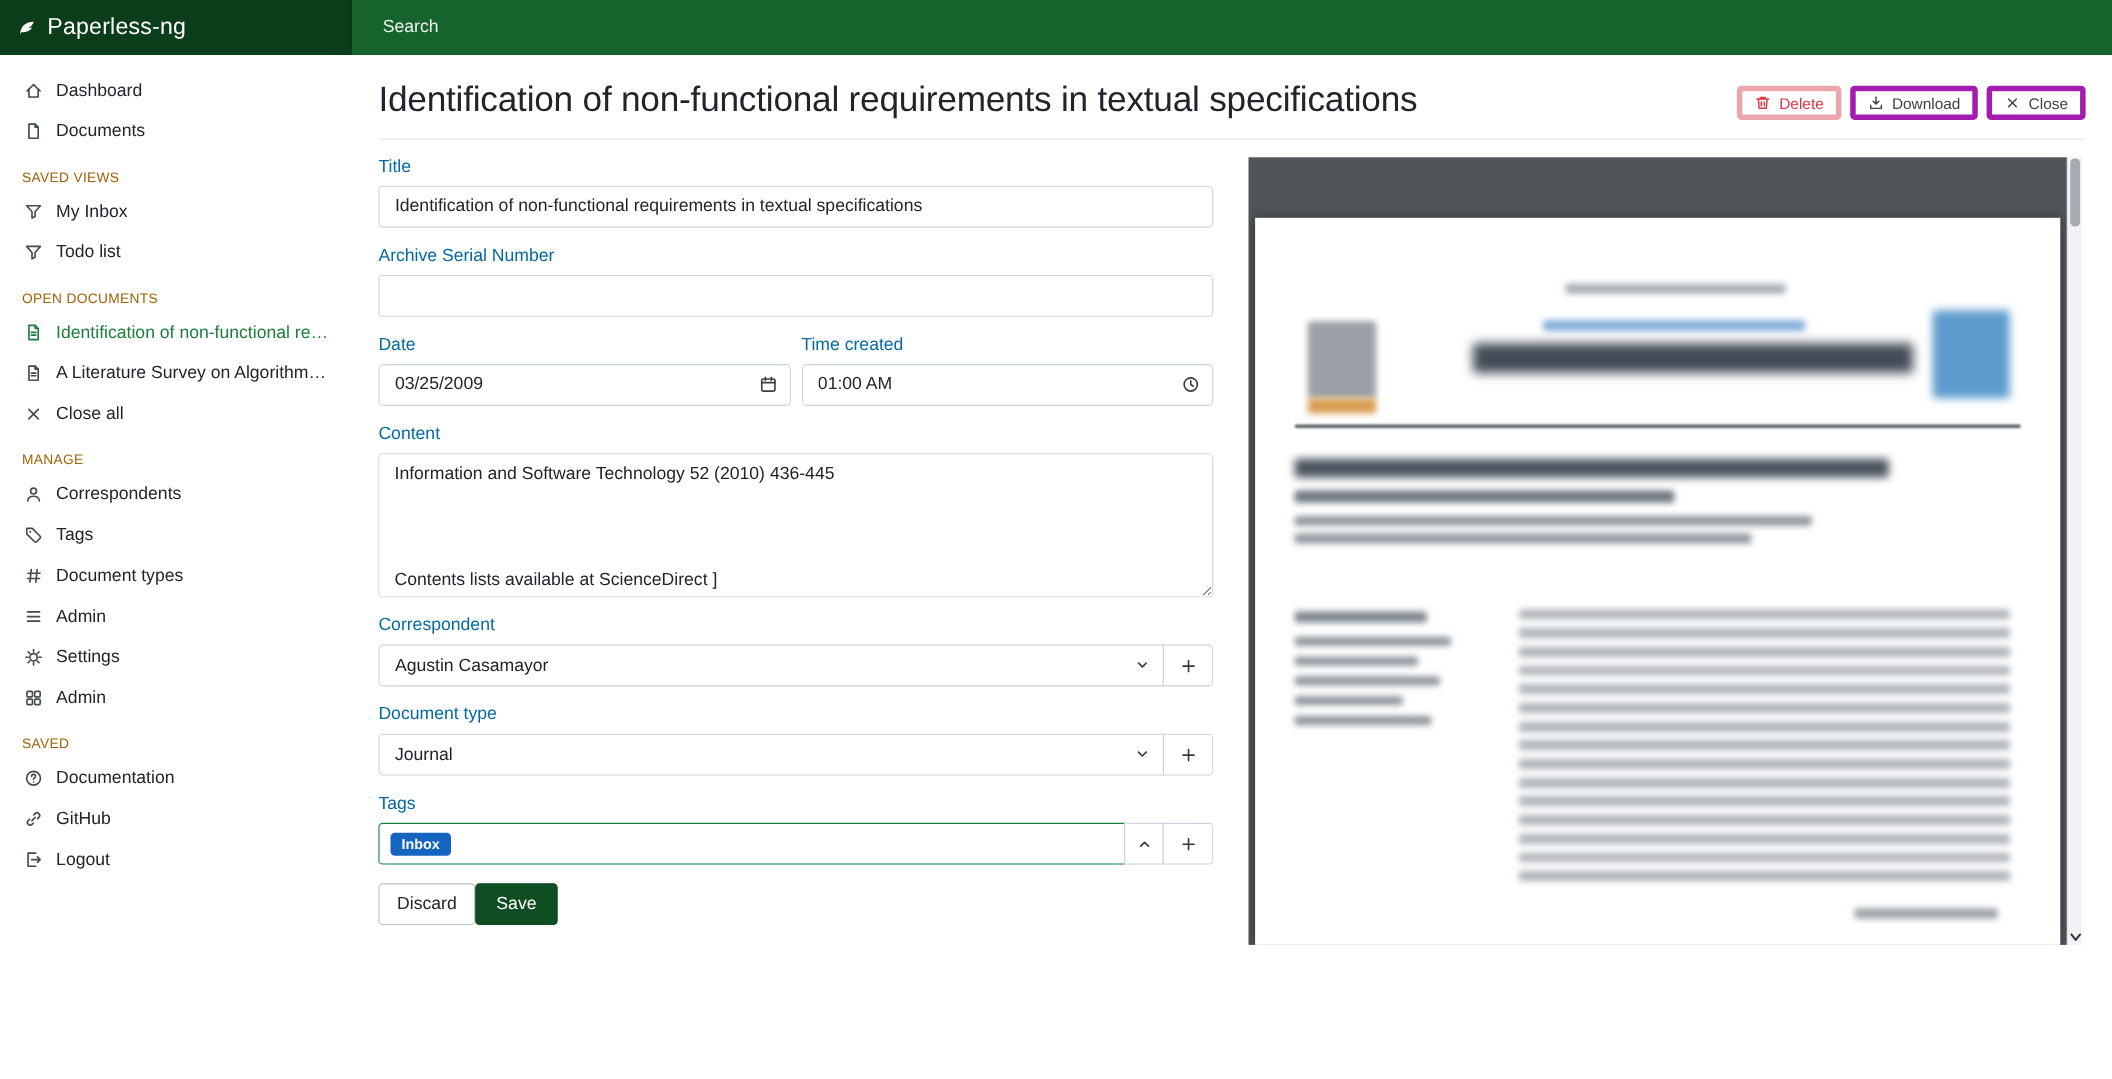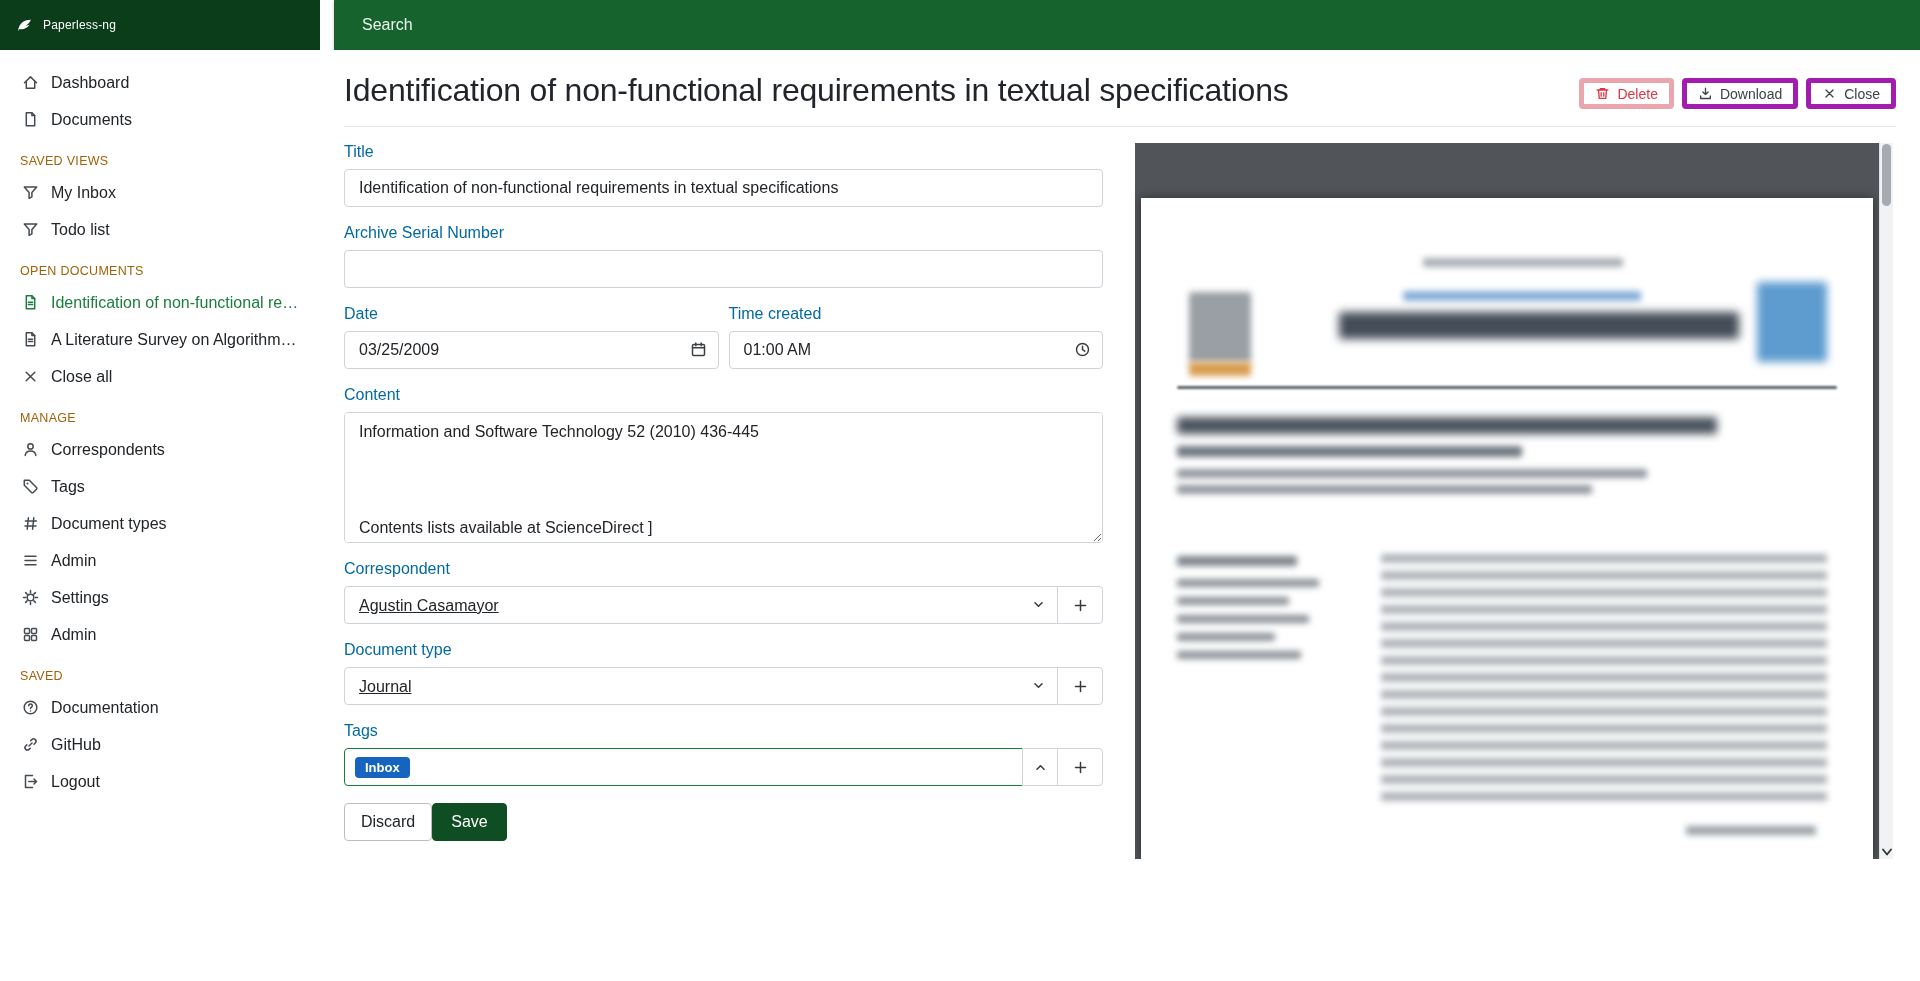--- a/index.html
+++ b/index.html
@@ -10,23 +10,23 @@
   }
   .ic { width:17px; height:17px; flex:none; display:block; }
   .ic.sm { width:15px; height:15px; }
 
   
   .brand {
     position:absolute; left:0; top:0; width:320px; height:50px; box-sizing:border-box;
     background:var(--brand-green,#0c3d1b); color:#fff;
     display:flex; align-items:center; gap:10px; padding-left:16px; cursor:pointer;
   }
-  .brand-name { font-size:12px; letter-spacing:.2px; }
+  .brand-name { font-size:21px; letter-spacing:.2px; }
   .navbar {
-    position:absolute; left:334px; top:0; right:0; height:50px; box-sizing:border-box;
+    position:absolute; left:320px; top:0; right:0; height:50px; box-sizing:border-box;
     background:var(--navbar-green,#17632e);
     display:flex; align-items:center; padding-left:26px;
     box-shadow:0 1px 3px rgba(0,0,0,.25);
   }
   .search-input {
     background:transparent; border:none; outline:none; color:#fff;
     font-size:16px; width:55%; font-family:inherit;
   }
   .search-input::placeholder { color:rgba(255,255,255,.92); opacity:1; }
 
@@ -75,21 +75,21 @@
   }
   textarea.control { height:131px; padding:7px 14px; line-height:1.5; resize:vertical; overflow-y:scroll; }
   .field-row { display:flex; gap:10px; }
   .field-row .field { flex:1; }
   .input-icon { position:relative; }
   .input-icon .control { padding-right:42px; }
   .input-icon .ic { position:absolute; right:12px; top:10px; color:#3c4043; }
 
   .group { display:flex; }
   .select-wrap { position:relative; flex:1; }
-  select.control { appearance:none; -webkit-appearance:none; -moz-appearance:none; border-radius:4px 0 0 4px; padding-right:53px;text-decoration:underline; }
+  select.control { appearance:none; -webkit-appearance:none; -moz-appearance:none; border-radius:4px 0 0 4px; padding-right:53px; }
   .sel-caret { position:absolute; right:12px; top:11px; color:#343a40; pointer-events:none; }
   .gbtn {
     width:46px; height:38px; box-sizing:border-box; margin-left:-1px; padding:0;
     border:1px solid #ced4da; background:#fff; color:#343a40; cursor:pointer;
     display:flex; align-items:center; justify-content:center; border-radius:0 4px 4px 0;
   }
   .gbtn.mid { width:36px; border-radius:0; }
   .tagbox {
     flex:1; height:38px; box-sizing:border-box; border:1px solid #15803d;
     border-radius:4px 0 0 4px; background:#fff; display:flex; align-items:center; padding:0 10px;

